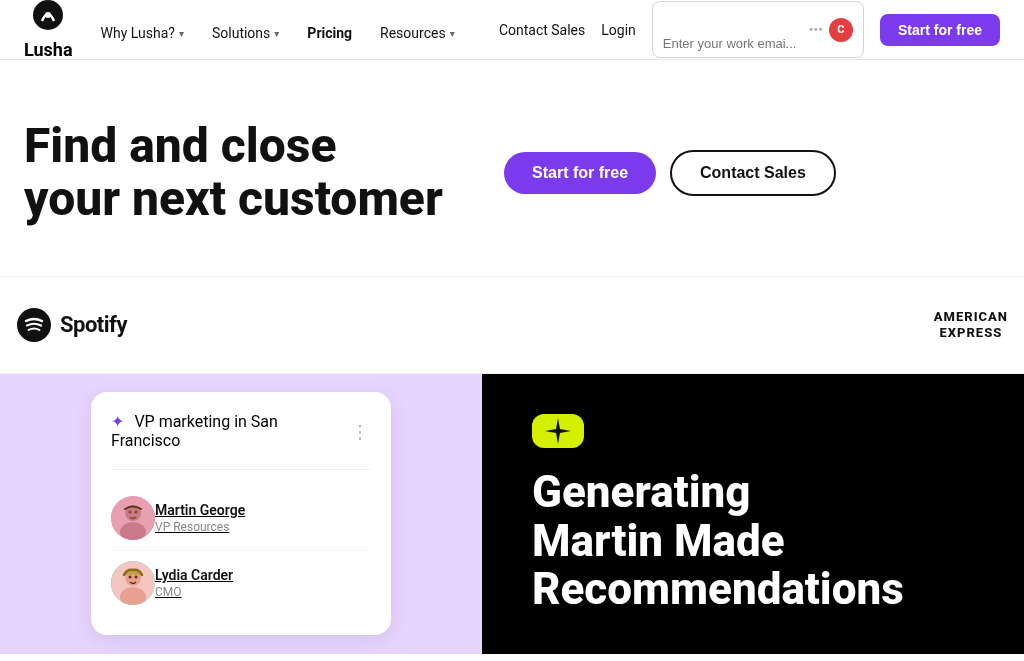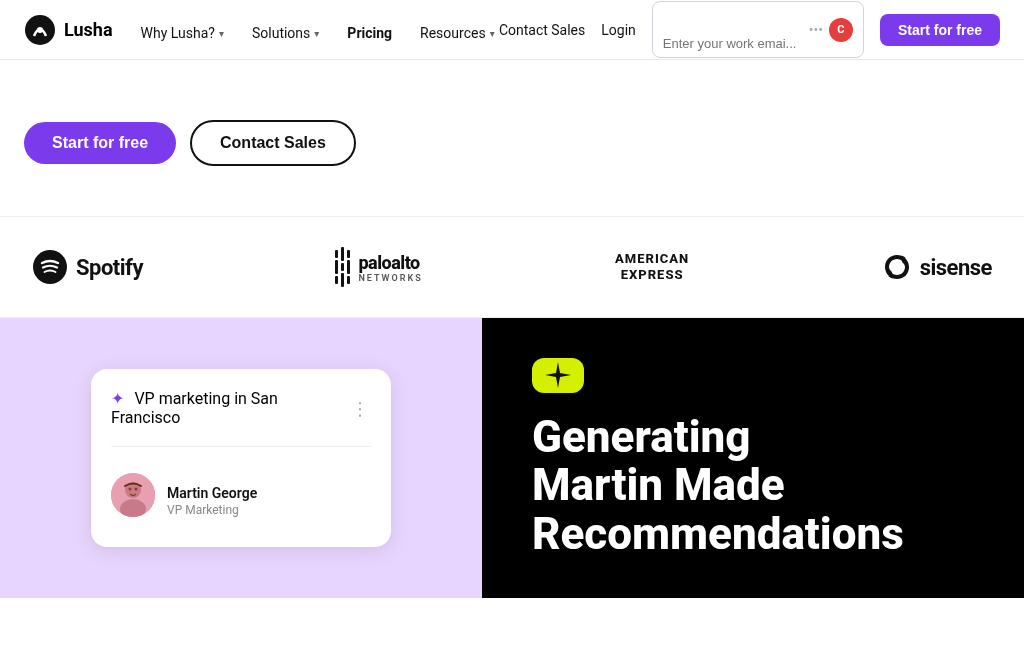--- a/index.html
+++ b/index.html
@@ -5,21 +5,21 @@
     * { margin: 0; padding: 0; box-sizing: border-box; }
     body { font-family: -apple-system, BlinkMacSystemFont, 'Segoe UI', Roboto, sans-serif; width: 1024px; overflow-x: hidden; background: #fff; }
 
     
     nav {
       display: flex; align-items: center; justify-content: space-between;
       padding: 0 24px; height: 60px; border-bottom: 1px solid #e5e7eb;
       background: #fff; position: relative; z-index: 10;
     }
     .nav-left { display: flex; align-items: center; gap: 28px; }
-    .logo { display: flex; align-items: center; gap: 8px; font-weight: 700; font-size: 18px; }
+    .logo { display: flex; align-items: center; gap: 8px; font-weight: 700; font-size: 18px; flex-direction: column; }
     .logo-icon { width: 32px; height: 32px; }
     .nav-link {
       font-size: 14px; color: #111; text-decoration: none; cursor: pointer;
       display: flex; align-items: center; gap: 4px; margin-top: 7px;
     }
     .nav-link.pricing { font-size: 14px; font-weight: bold; }
     .chevron { font-size: 10px; color: #666; }
     .nav-right { display: flex; align-items: center; gap: 16px; }
     .contact-sales { font-size: 14px; color: #111; cursor: pointer; text-decoration: none; }
     .login { font-size: 14px; color: #111; cursor: pointer; }
@@ -55,21 +55,21 @@
       padding: 12px 28px; font-size: 16px; font-weight: 600; cursor: pointer;
     }
     .btn-secondary {
       background: #fff; color: #111; border: 2px solid #111; border-radius: 50px;
       padding: 12px 28px; font-size: 16px; font-weight: 600; cursor: pointer;
     }
 
     
     .logos-bar {
       display: flex; align-items: center; justify-content: space-between;
-      padding: 30px 32px; border-top: 1px solid #f0f0f0; border-bottom: 1px solid #f0f0f0;
+      padding: 30px 16px; border-top: 1px solid #f0f0f0; border-bottom: 1px solid #f0f0f0;
       background: #fff;
     }
     .logo-item { display: flex; align-items: center; gap: 8px; }
     .logo-text { font-size: 22px; font-weight: 700; color: #111; letter-spacing: -0.5px; }
     .logo-text.spotify { font-size: 22px; }
     .logo-text.amex { font-size: 13px; font-weight: 800; letter-spacing: 1px; text-align: center; line-height: 1.2; }
     .logo-text.sisense { font-size: 22px; }
 
     
     .bottom-section { display: flex; height: 280px; }
@@ -87,22 +87,23 @@
       background: #fff; border-radius: 16px; padding: 20px; width: 300px;
       box-shadow: 0 4px 20px rgba(0,0,0,0.1);
     }
     .search-query {
       display: flex; align-items: center; justify-content: space-between;
       margin-bottom: 16px; padding-bottom: 19px; border-bottom: 1px solid #f0f0f0;
     }
     .sparkle { color: #7c3aed; margin-right: 6px; }
     .three-dots { color: #aaa; font-size: 18px; letter-spacing: 2px; }
     .person-row {
-      display: flex; align-items: flex-end; gap: 12px; padding: 10px 0;
+      display: flex; align-items: center; padding: 10px 0;
       border-bottom: 1px solid #f5f5f5;
+      text-decoration: underline;
     }
     .person-row:last-child { border-bottom: none; }
     .avatar {
       width: 44px; height: 44px; border-radius: 50%; overflow: hidden;
       flex-shrink: 0; background: #ddd;
     }
     .avatar-martin {
       background: linear-gradient(135deg, #f093fb 0%, #f5576c 100%);
       display: flex; align-items: center; justify-content: center;
     }
@@ -159,76 +160,49 @@
     <div class="email-input-wrap">
       <input class="email-input" type="text" placeholder="Enter your work emai..." style="">
       <span class="dots-icon">•••</span>
       <div class="c-badge">C</div>
     </div>
     <button class="start-btn-nav">Start for free</button>
   </div>
 </nav>
 
 <section class="hero">
+  <div class="hero-left">
+    <h1 class="hero-title">Find and close your next customer</h1>
+  </div>
   <div class="hero-right">
     <div class="hero-buttons">
       <button class="btn-primary">Start for free</button>
       <button class="btn-secondary">Contact Sales</button>
     </div>
   </div>
 </section>
 
 <div class="logos-bar">
 
   <div class="logo-item">
     <svg width="36" height="36" viewBox="0 0 36 36">
       <circle cx="18" cy="18" r="17" fill="#111"></circle>
       <path d="M10 14 Q18 10 26 14" stroke="#fff" stroke-width="2.5" fill="none" stroke-linecap="round"></path>
       <path d="M11 18.5 Q18 15 25 18.5" stroke="#fff" stroke-width="2.2" fill="none" stroke-linecap="round"></path>
       <path d="M12.5 23 Q18 20 23.5 23" stroke="#fff" stroke-width="1.8" fill="none" stroke-linecap="round"></path>
     </svg>
     <span class="logo-text spotify">Spotify</span>
   </div>
 
-  <div class="logo-item">
-    <div class="paloalto-lines">
-      <div class="line-set">
-        <div class="pl" style="height:8px;"></div>
-        <div class="pl" style="height:14px;"></div>
-        <div class="pl" style="height:8px;"></div>
-      </div>
-      <div class="line-set">
-        <div class="pl" style="height:14px;"></div>
-        <div class="pl" style="height:8px;"></div>
-        <div class="pl" style="height:14px;"></div>
-      </div>
-      <div class="line-set">
-        <div class="pl" style="height:8px;"></div>
-        <div class="pl" style="height:14px;"></div>
-        <div class="pl" style="height:8px;"></div>
-      </div>
-    </div>
-    <div>
-      <span class="logo-text" style="font-size:18px;font-weight:800;">paloalto</span>
-      <div style="font-size:9px;color:#555;letter-spacing:2px;font-weight:600;">NETWORKS</div>
-    </div>
-  </div>
 
 
   <div class="logo-item">
     <span class="logo-text amex">AMERICAN<br>EXPRESS</span>
   </div>
 
-  <div class="logo-item">
-    <svg width="30" height="30" viewBox="0 0 30 30">
-      <path d="M15 3 C8 3 3 8 3 15 C3 20 6 24 10 26 L10 20 C8 18.5 7 16.8 7 15 C7 10.6 10.6 7 15 7 C17 7 18.8 7.7 20.2 9 L23.5 5.7 C21.3 3.9 18.3 3 15 3Z" fill="#111"></path>
-      <path d="M15 27 C22 27 27 22 27 15 C27 10 24 6 20 4 L20 10 C22 11.5 23 13.2 23 15 C23 19.4 19.4 23 15 23 C13 23 11.2 22.3 9.8 21 L6.5 24.3 C8.7 26.1 11.7 27 15 27Z" fill="#111"></path>
-    </svg>
-    <span class="logo-text sisense">sisense</span>
-  </div>
 </div>
 
 <div class="bottom-section">
 
   <div class="bottom-left">
     <div class="search-card">
       <div class="search-query">
         <div>
           <span class="sparkle">✦</span>
           <span>VP marketing in San Francisco</span>
@@ -243,24 +217,41 @@
             <circle cx="22" cy="17" r="8" fill="#c97a8a"></circle>
             <ellipse cx="22" cy="36" rx="13" ry="10" fill="#c97a8a"></ellipse>
             <circle cx="19" cy="16" r="1.5" fill="#8B4513"></circle>
             <circle cx="25" cy="16" r="1.5" fill="#8B4513"></circle>
             <path d="M19 21 Q22 24 25 21" stroke="#8B4513" stroke-width="1.2" fill="none"></path>
             <path d="M14 13 Q22 8 30 13" stroke="#5C3317" stroke-width="2" fill="none" stroke-linecap="round"></path>
           </svg>
         </div>
         <div>
           <div class="person-name">Martin George</div>
-          <div class="person-title">VP Marketing</div>
+          <div class="person-title">VP Resources</div>
         </div>
       </div>
 
+      <div class="person-row">
+        <div class="avatar avatar-lydia">
+          <svg width="44" height="44" viewBox="0 0 44 44">
+            <circle cx="22" cy="22" r="22" fill="#f5c6c0"></circle>
+            <circle cx="22" cy="17" r="8" fill="#e8a090"></circle>
+            <ellipse cx="22" cy="36" rx="13" ry="10" fill="#e8a090"></ellipse>
+            <circle cx="19" cy="16" r="1.5" fill="#5C3317"></circle>
+            <circle cx="25" cy="16" r="1.5" fill="#5C3317"></circle>
+            <path d="M19 21 Q22 24 25 21" stroke="#5C3317" stroke-width="1.2" fill="none"></path>
+            <path d="M13 14 Q16 8 22 9 Q28 8 31 14" stroke="#8B6914" stroke-width="2.5" fill="#c8a050" stroke-linecap="round"></path>
+          </svg>
+        </div>
+        <div>
+          <div class="person-name">Lydia Carder</div>
+          <div class="person-title">CMO</div>
+        </div>
+      </div>
     </div>
   </div>
 
   <div class="bottom-right">
     <div class="yellow-badge">
       <svg width="30" height="30" viewBox="0 0 30 30">
         <path d="M15 2 L17 13 L28 15 L17 17 L15 28 L13 17 L2 15 L13 13 Z" fill="#111"></path>
       </svg>
     </div>
     <div class="gen-title">

